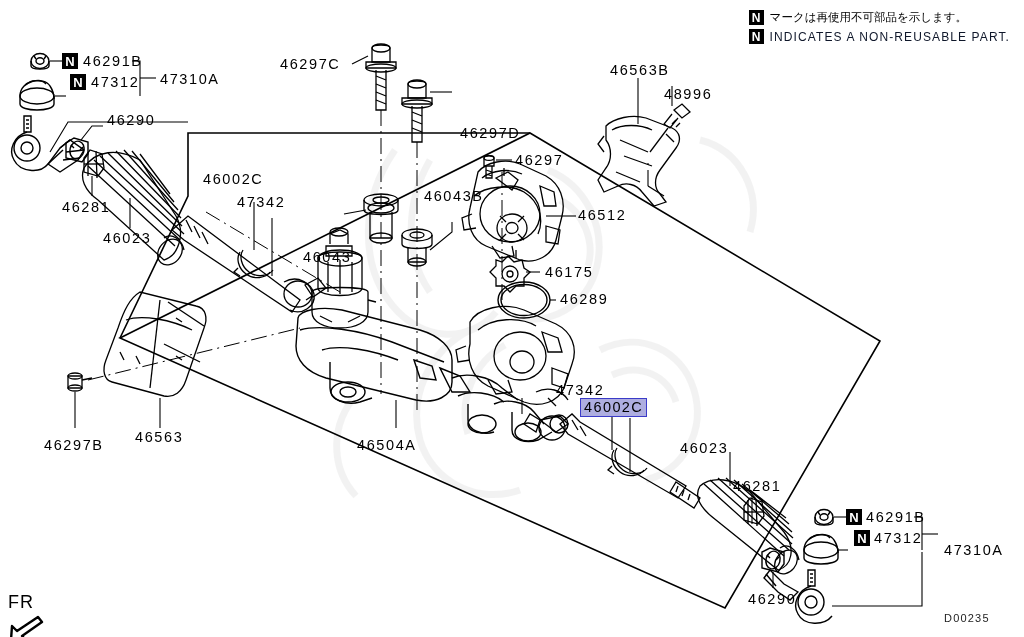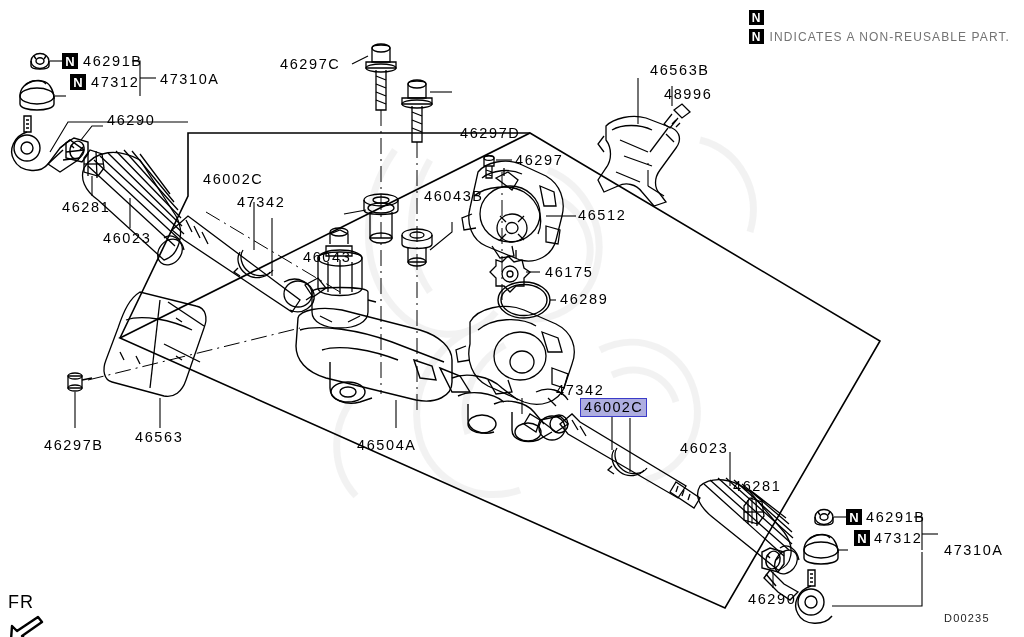--- a/index.html
+++ b/index.html
@@ -42,21 +42,21 @@
     line-height: 1;
   }
   .legend-jp {
     font-size: 11.5px;
     color: #000;
     font-family: "DejaVu Sans", sans-serif;
     white-space: nowrap;
   }
   .legend-en {
     font-size: 12px;
-    color: #737373;
+    color: #0f172a;
     letter-spacing: 1.1px;
     white-space: nowrap;
     font-family: "Liberation Sans", sans-serif;
   }
 
   
   .lbl {
     position: absolute;
     font-size: 14.5px;
     color: #000;
@@ -475,20 +475,21 @@
       <path d="M630,472 L630,418"></path>
       <path d="M612,450 L612,400"></path>
       <path d="M396,400 L396,428"></path>
       <path d="M522,398 L522,418" stroke-dasharray="16 5 2 5"></path>
     </g>
   </svg>
 
   <div class="legend">
     <div class="legend-row">
       <span class="nbox">N</span>
+      <span class="legend-jp">マークは再使用不可部品を示します。</span>
     </div>
     <div class="legend-row">
       <span class="nbox">N</span>
       <span class="legend-en">INDICATES A NON-REUSABLE PART.</span>
     </div>
   </div>
 
   <div class="nmark" style="left:62px;  top:53px;">N</div>
   <div class="nmark" style="left:70px;  top:74px;">N</div>
   <div class="nmark" style="left:846px; top:509px;">N</div>
@@ -505,21 +506,21 @@
 
   <div class="lbl" style="left:280px; top:57px;">46297C</div>
   <div class="lbl" style="left:460px; top:90px;margin-top:36px;">46297D</div>
   <div class="lbl" style="left:303px; top:206px;margin-top:44px;">46043</div>
   <div class="lbl" style="left:424px; top:189px;">46043B</div>
   <div class="lbl" style="left:515px; top:153px;">46297</div>
   <div class="lbl" style="left:578px; top:208px;">46512</div>
   <div class="lbl" style="left:545px; top:265px;">46175</div>
   <div class="lbl" style="left:560px; top:292px;">46289</div>
 
-  <div class="lbl" style="left:610px; top:63px;margin-left:40px;">46563B</div>
+  <div class="lbl" style="left:610px; top:63px;">46563B</div>
   <div class="lbl" style="left:664px; top:87px;text-align:center;">48996</div>
 
   <div class="lbl" style="left:44px;  top:438px;">46297B</div>
   <div class="lbl" style="left:135px; top:430px;">46563</div>
   <div class="lbl" style="left:357px; top:438px;">46504A</div>
 
   <div class="lbl" style="left:556px; top:383px;">47342</div>
   <div class="lbl hl" style="left:580px; top:398px;">46002C</div>
   <div class="lbl" style="left:680px; top:441px;">46023</div>
   <div class="lbl" style="left:733px; top:479px;">46281</div>

